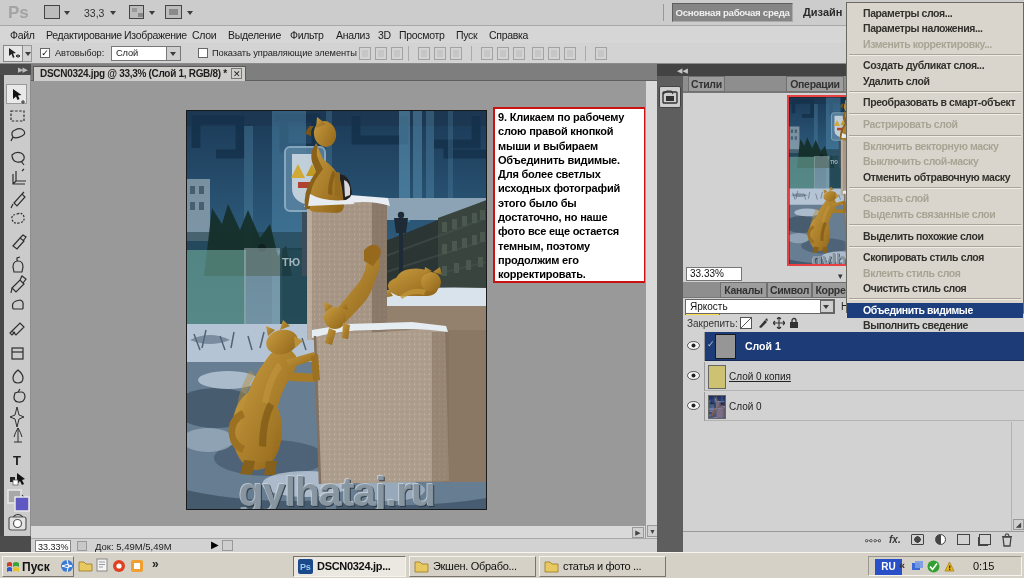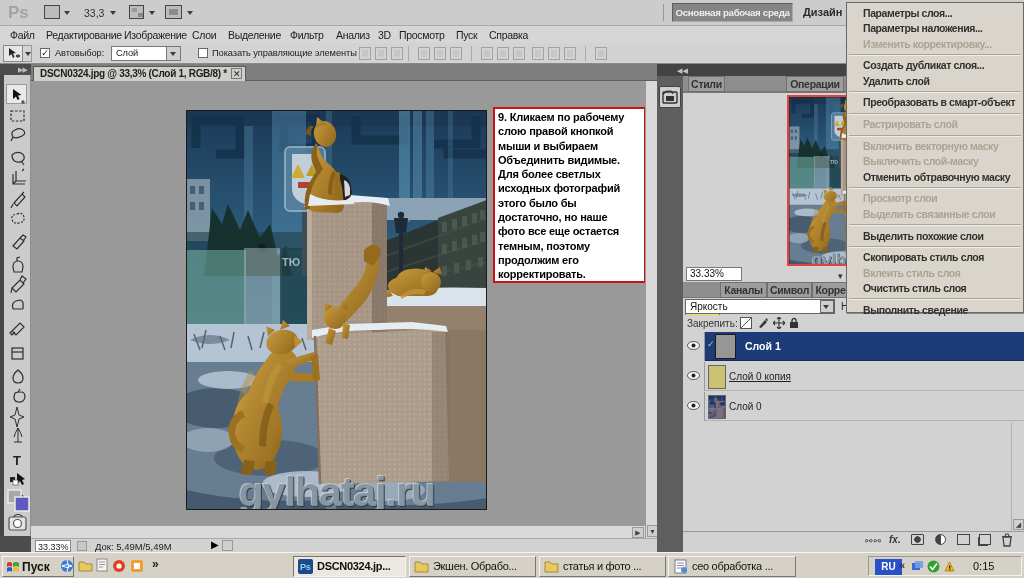--- a/index.html
+++ b/index.html
@@ -477,29 +477,30 @@
     <div class="mi">Удалить слой</div>
     <div class="msep"></div>
     <div class="mi">Преобразовать в смарт-объект</div>
     <div class="msep"></div>
     <div class="mi mg">Растрировать слой</div>
     <div class="msep"></div>
     <div class="mi mg">Включить векторную маску</div>
     <div class="mi mg">Выключить слой-маску</div>
     <div class="mi">Отменить обтравочную маску</div>
     <div class="msep"></div>
-    <div class="mi mg">Просмотр слои</div>
+    <div class="mi mg">Связать слой</div>
     <div class="mi mg">Выделить связанные слои</div>
     <div class="msep"></div>
     <div class="mi">Выделить похожие слои</div>
     <div class="msep"></div>
     <div class="mi">Скопировать стиль слоя</div>
     <div class="mi mg">Вклеить стиль слоя</div>
     <div class="mi">Очистить стиль слоя</div>
     <div class="msep"></div>
+    <div class="mi msel">Объединить видимые</div>
     <div class="mi">Выполнить сведение</div>
   </div>
 
   <div id="taskbar">
     <div style="position:absolute;left:2px;top:3px;width:72px;height:21px;background:#d5d1c6;border:1px solid;border-color:#f5f3ee #77756c #77756c #f5f3ee;">
       <svg style="position:absolute;left:3px;top:3px;" width="14" height="13" viewBox="0 0 14 13">
           <path d="M1,3 q3,-2 5,0 l0,4 q-2,-2 -5,0 Z" fill="#d43a2a"></path>
           <path d="M7,3 q3,-2 6,0 l0,4 q-3,-2 -6,0 Z" fill="#3aa43a"></path>
           <path d="M1,8 q3,-2 5,0 l0,4 q-2,-2 -5,0 Z" fill="#2a5ad4"></path>
           <path d="M7,8 q3,-2 6,0 l0,4 q-3,-2 -6,0 Z" fill="#e8c02a"></path>
@@ -535,27 +536,20 @@
     <div class="tbtn" style="left:409px;width:127px;">
       <svg class="tbico" viewBox="0 0 15 15">
           <path d="M1,3 h5 l2,2 h6 v8 h-13 Z" fill="#e8c860" stroke="#9a7a20" stroke-width="0.8"></path>
         </svg>
       Экшен. Обрабо...</div>
     <div class="tbtn" style="left:539px;width:127px;">
       <svg class="tbico" viewBox="0 0 15 15">
           <path d="M1,3 h5 l2,2 h6 v8 h-13 Z" fill="#e8c860" stroke="#9a7a20" stroke-width="0.8"></path>
         </svg>
       статья и фото ...</div>
-    <div class="tbtn" style="left:668px;width:128px;">
-      <svg class="tbico" viewBox="0 0 15 15">
-          <rect x="2" y="1" width="11" height="13" fill="#fff" stroke="#778"></rect>
-          <path d="M4,4 h7 M4,6.5 h7 M4,9 h5" stroke="#88a" stroke-width="1"></path>
-          <circle cx="11" cy="11" r="3" fill="#4a90d0"></circle>
-        </svg>
-      сео обработка ...</div>
     <div id="tray">
       <span style="position:absolute;left:6px;top:2px;width:27px;height:16px;background:#2a50c8;color:#fff;font-size:10px;font-weight:bold;text-align:center;line-height:16px;">RU</span>
       <span style="position:absolute;left:30px;top:2px;font-size:11px;font-weight:bold;color:#333;">«</span>
       <svg style="position:absolute;left:42px;top:3px;" width="13" height="13" viewBox="0 0 13 13">
           <rect x="1" y="3" width="8" height="7" fill="#3a6ad4"></rect>
           <rect x="4" y="1" width="8" height="7" fill="#7a9ae4" opacity="0.9"></rect>
         </svg>
       <svg style="position:absolute;left:58px;top:3px;" width="13" height="13" viewBox="0 0 13 13">
           <circle cx="6.5" cy="6.5" r="6" fill="#30a030"></circle>
           <path d="M3,6.5 l2.5,3 l4.5,-6" stroke="#fff" stroke-width="1.6" fill="none"></path>

